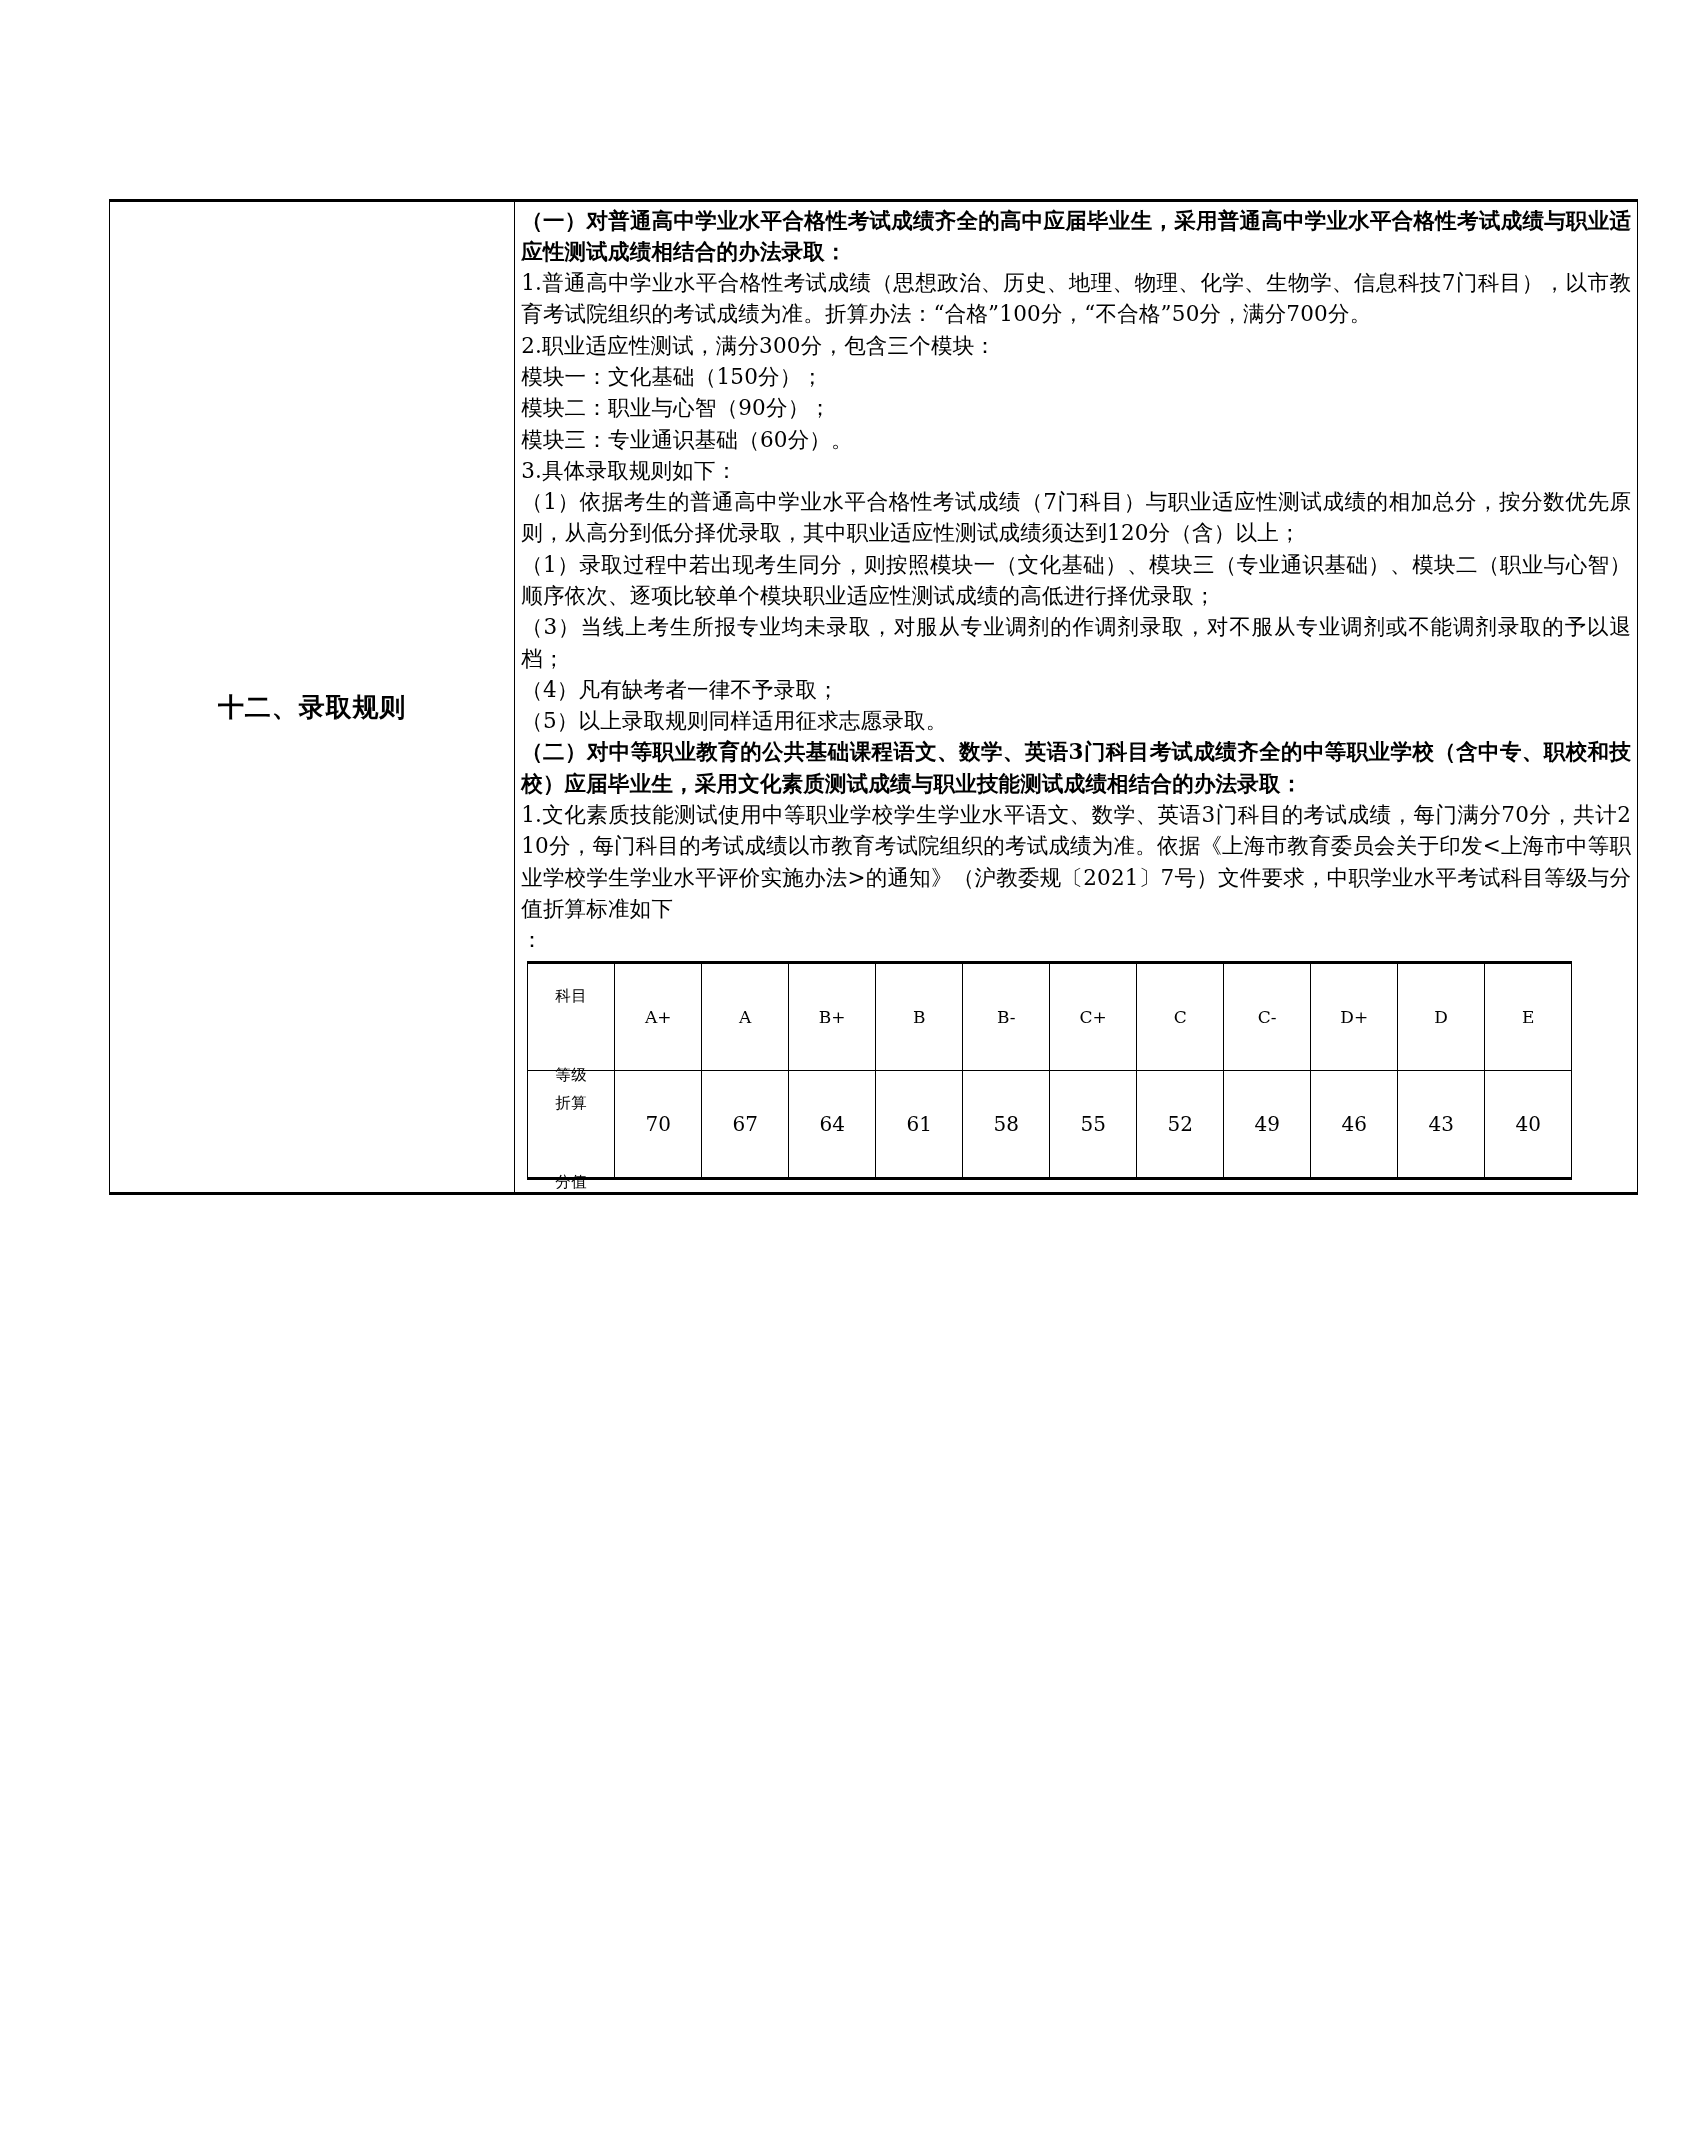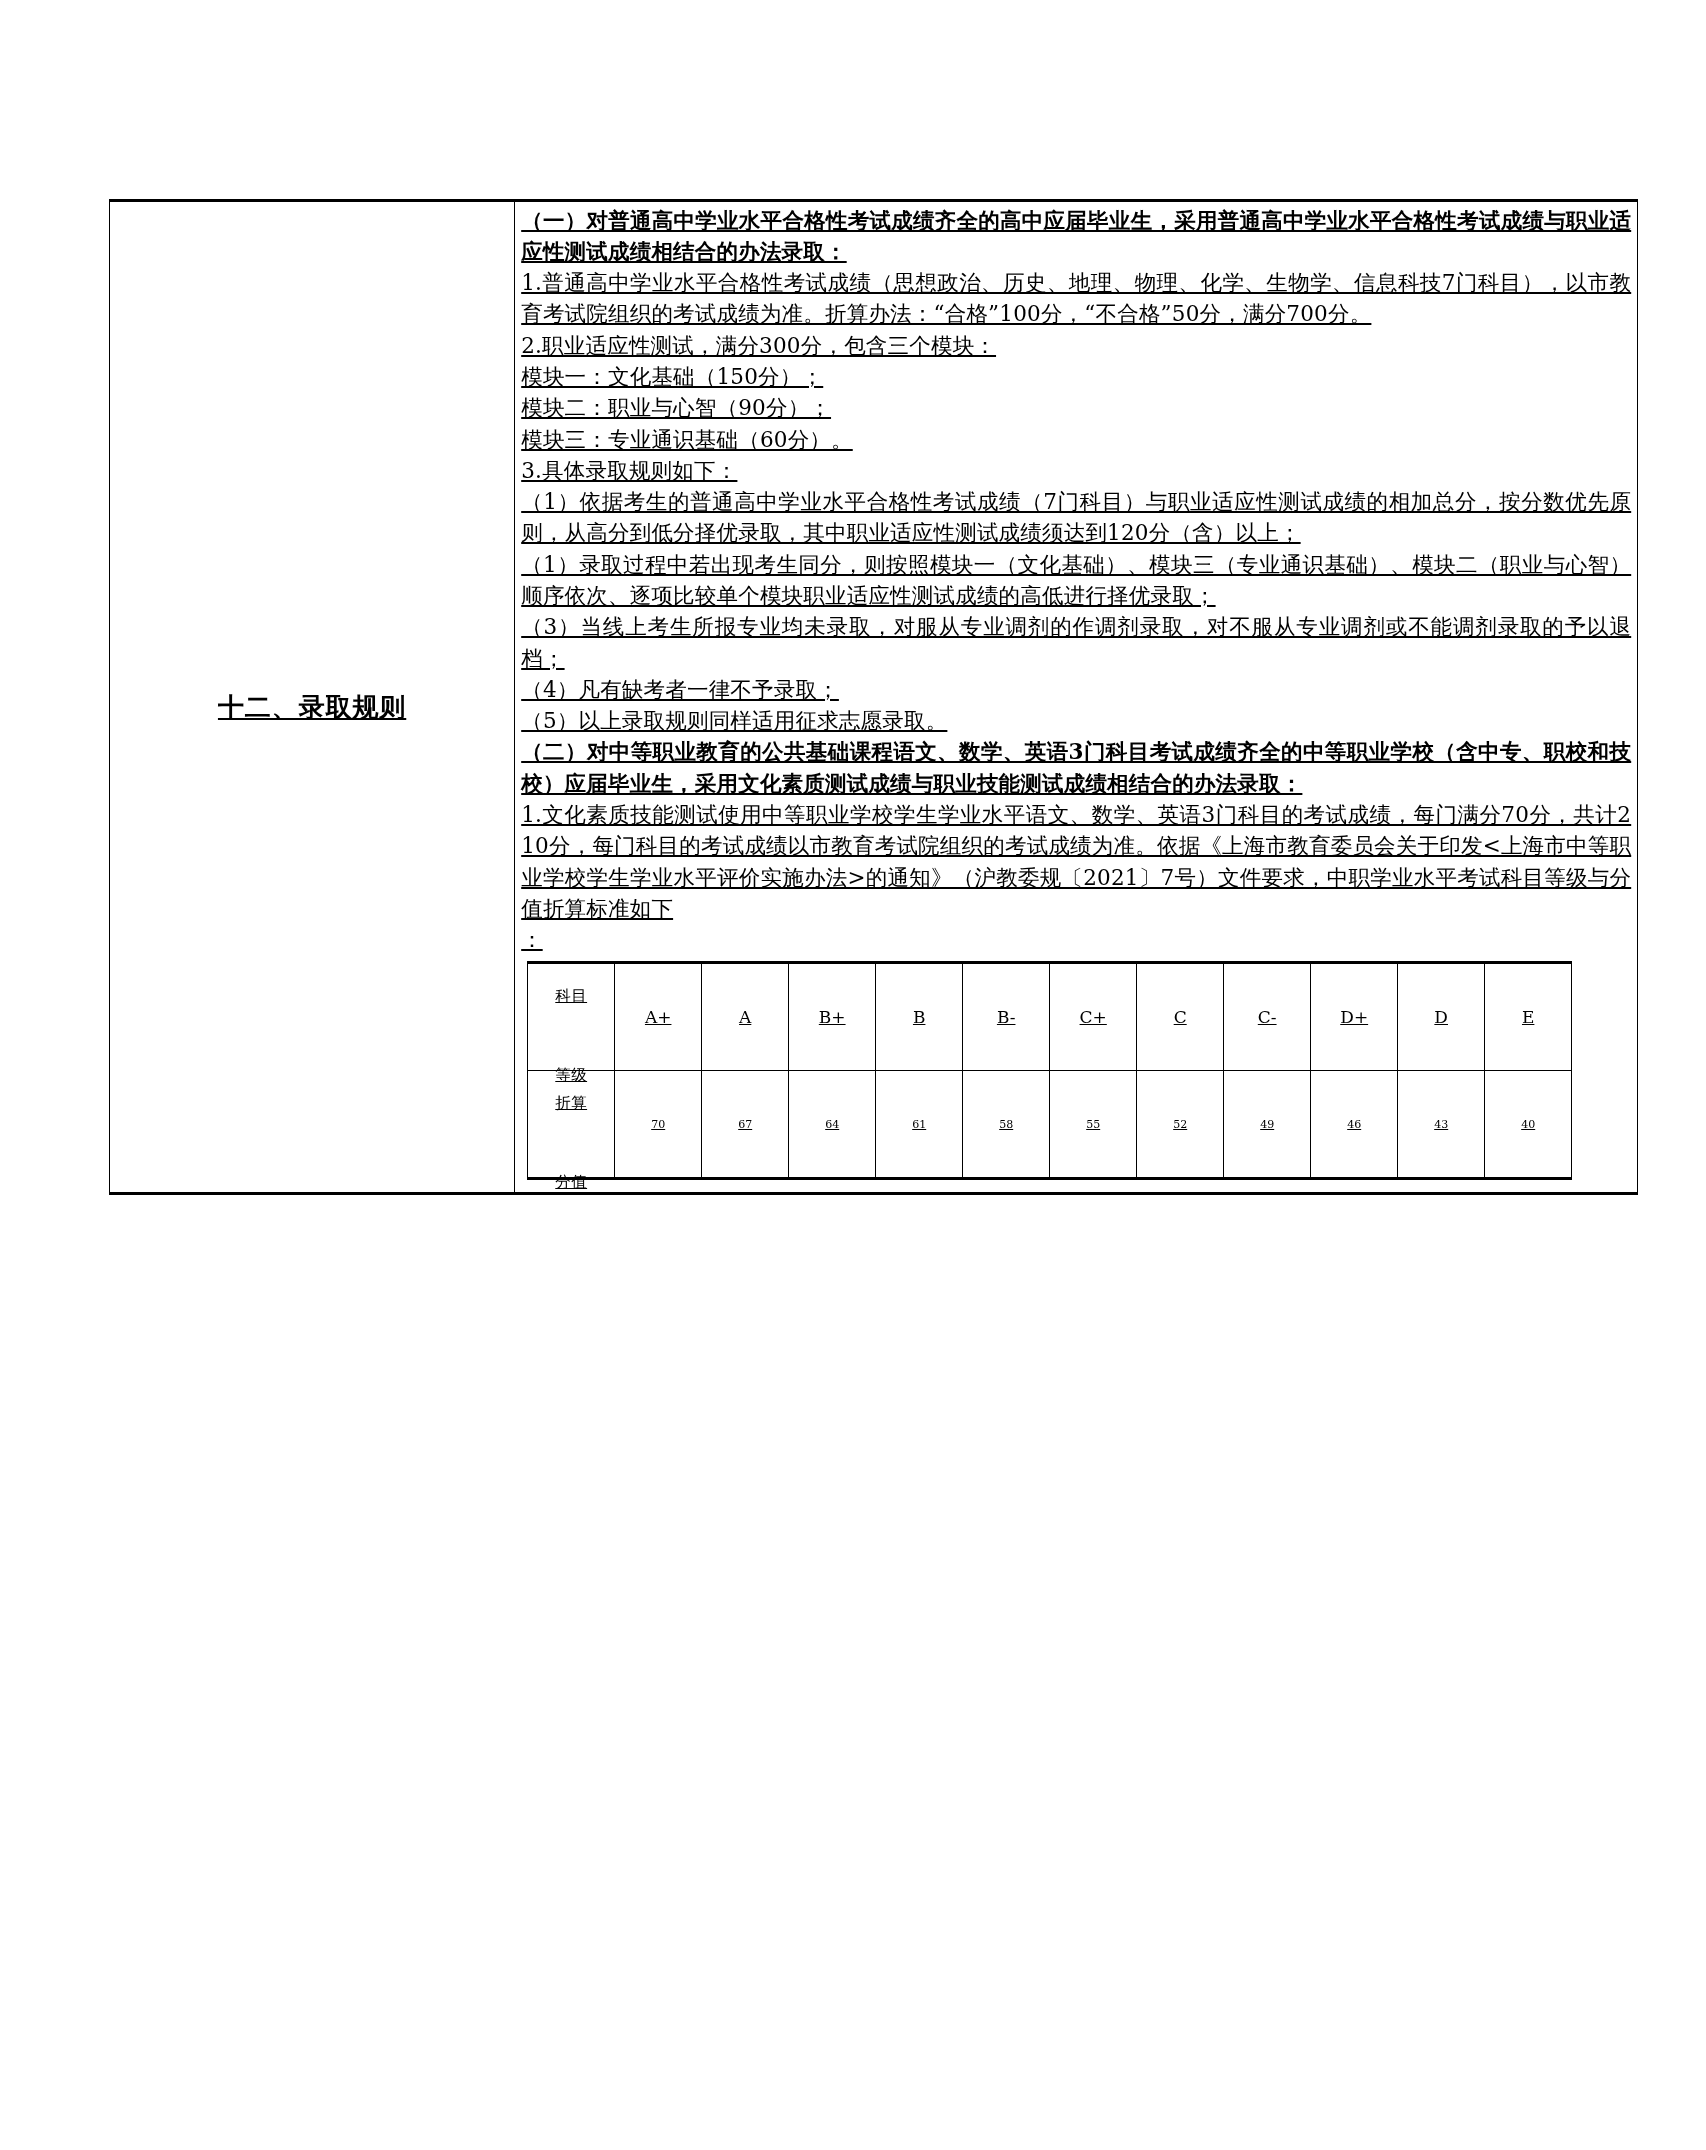--- a/index.html
+++ b/index.html
@@ -29,21 +29,20 @@
     left: 109px;
     top: 199px;
     width: 1497px;
     border-collapse: collapse;
     table-layout: fixed;
   }
   .doc-table > tbody > tr > td {
     border: 1.3px solid #000000;
     vertical-align: top;
     padding: 0;
-    text-decoration: underline;
   }
   .doc-table.thick-frame {
     border-top: 3.9px solid #000;
     border-bottom: 3.9px solid #000;
   }
 
   .col-label {
     width: 387px;
     vertical-align: middle !important;
     text-align: center;
@@ -96,21 +95,21 @@
     font-weight: normal;
     padding: 1.7px 0;
   }
   .grade-head-cell {
     height: 71px;
     font-size: 17px;
     font-family: "DejaVu Serif", "Liberation Serif", serif;
   }
   .grade-val-cell {
     height: 52px;
-    font-size: 11px;
+    font-size: 20px;
     font-family: "DejaVu Serif", "Liberation Serif", serif;
   }
   .grade-rowhead {
     width: 86px;
     font-size: 15.5px;
     line-height: 1.5;
     letter-spacing: 0.4px;
   }
   .grade-rowhead .stack {
     display: flex;

